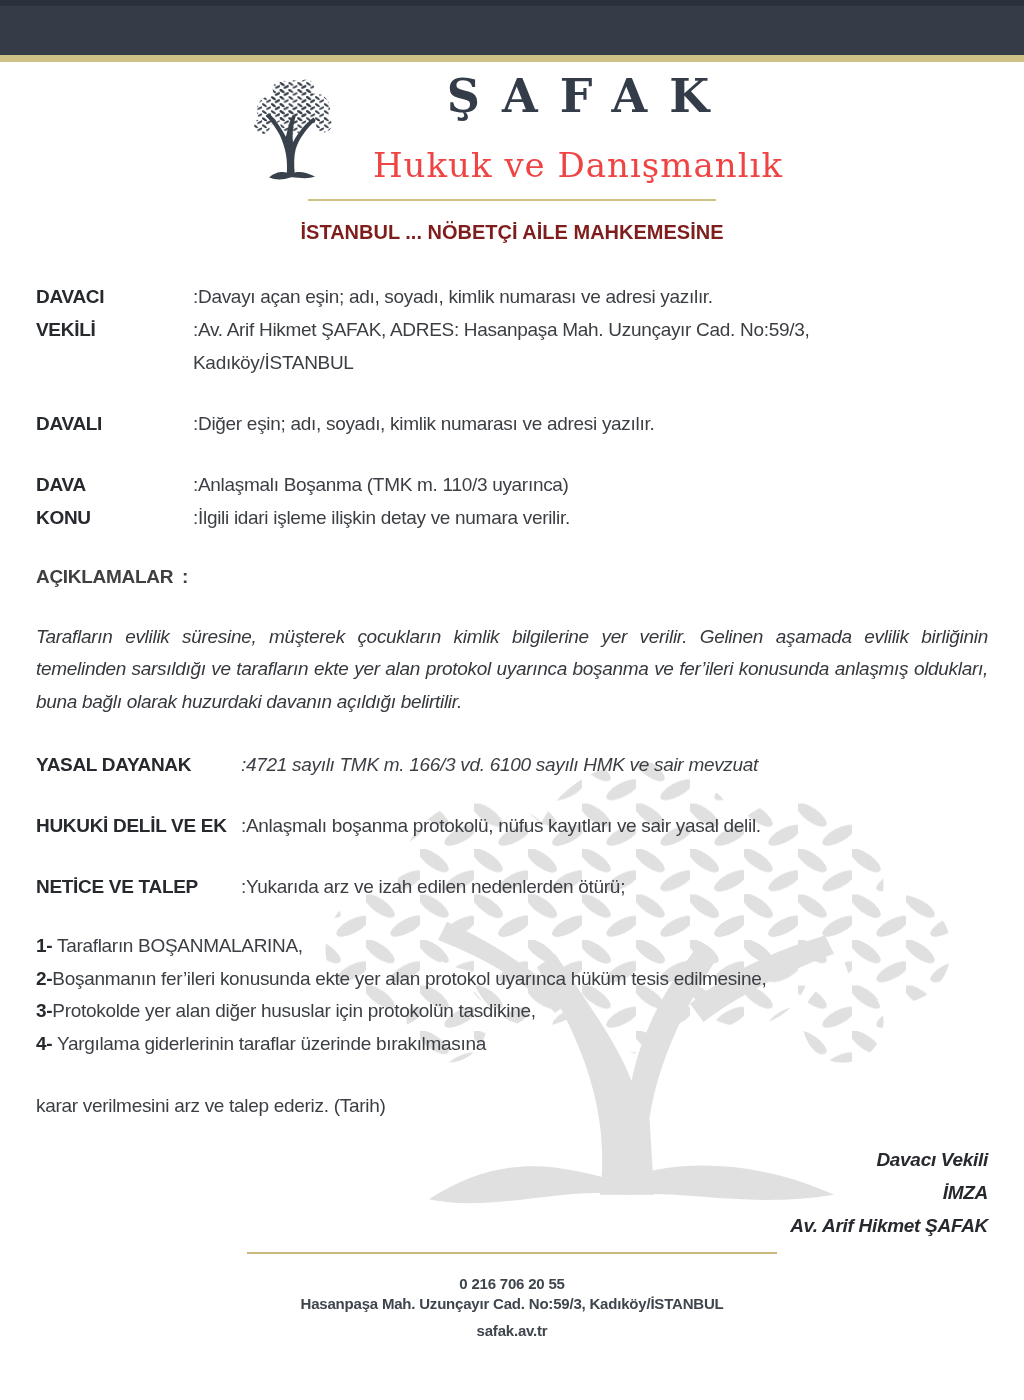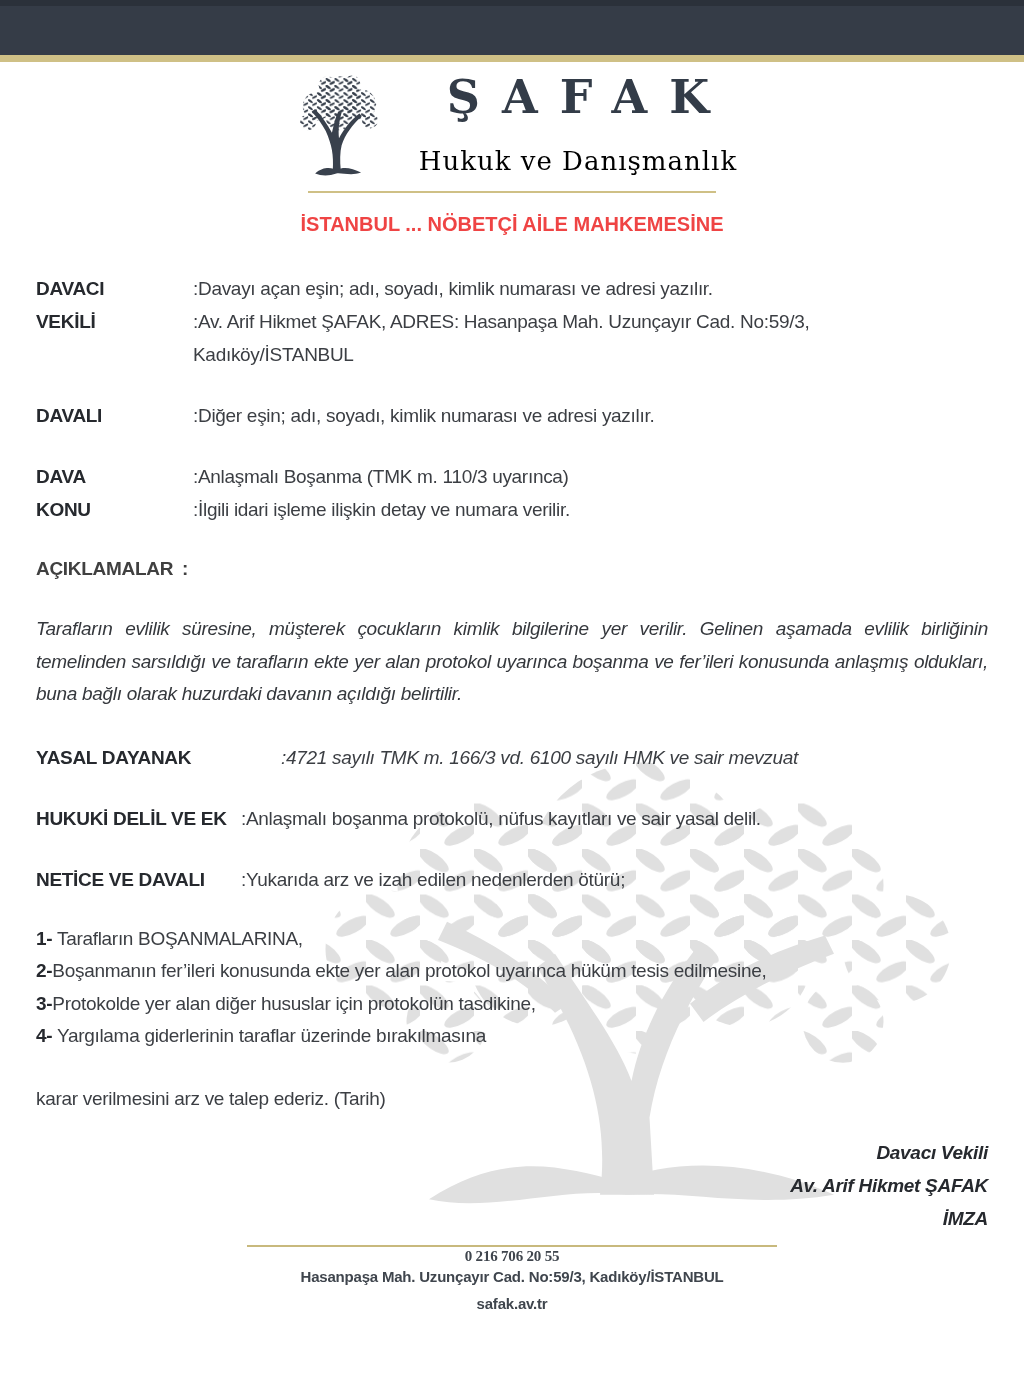--- a/index.html
+++ b/index.html
@@ -16,25 +16,25 @@
   .header{position:relative;z-index:2;text-align:center;}
   .logo-wrap{display:inline-block;margin-top:9px;}
   .logo-row{display:flex;align-items:center;justify-content:center;gap:28px;}
   .logo-tree{width:104px;height:106px;flex:none;}
   .logo-texts{text-align:center;}
   .wordmark{
     font-family:"DejaVu Serif",serif;font-weight:600;font-size:46px;line-height:1.1;
     letter-spacing:22px;margin-right:-22px;color:#333c48;
   }
   .tagline{
-    font-family:"DejaVu Serif",serif;font-size:26px;color:#000000;
+    font-family:"DejaVu Serif",serif;font-size:34px;color:#ef4444;
     letter-spacing:1px;margin-top:23px;
   }
   .logo-underline{width:408px;height:2px;background:#cfc086;margin:14px auto 0;}
-  .court-title{margin-top:20px;font-size:20px;font-weight:bold;color:#ef4444;letter-spacing:0;}
+  .court-title{margin-top:20px;font-size:20px;font-weight:bold;color:#7f1d1d;letter-spacing:0;}
   
   .content{position:relative;z-index:2;padding:0 36px;font-size:19px;}
   .doc-type{text-align:right;font-weight:bold;font-size:19px;color:#23262b;margin-top:40px;}
   .prow{display:flex;line-height:33px;}
   .plabel{flex:none;font-weight:bold;color:#26292e;}
   .w1{width:157px;}
   .w2{width:205px;}
   .pvalue{flex:1;min-width:0;}
   .vline{display:block;}
   .mt-parties{margin-top:36px;}
@@ -48,21 +48,21 @@
   .italic{font-style:italic;}
   .requests{margin-top:27px;line-height:32.5px;}
   .req-num{font-weight:bold;color:#26292e;white-space:pre;}
   .req-text{white-space:pre-wrap;}
   .closing{margin-top:29px;line-height:33px;}
   .signature{margin-top:21px;text-align:right;font-weight:bold;font-style:italic;line-height:33px;color:#26292e;}
   
   .footer{position:relative;z-index:2;text-align:center;margin-top:10px;}
   .footer-line{width:530px;height:2px;background:#c8b97d;margin:0 auto;}
   .footer-text{font-size:15px;font-weight:bold;color:#3f454d;letter-spacing:-0.2px;}
-  .f-phone{margin-top:1px;font-family:Liberation Serif, serif;}
+  .f-phone{margin-top:21px;}
   .f-address{margin-top:3px;}
   .f-site{margin-top:10px;}
   
   .watermark{position:absolute;left:258px;top:758px;width:765px;height:455px;z-index:1;pointer-events:none;}
 </style>
 </head>
 <body>
 
 <svg class="watermark" viewBox="0 0 170 100" preserveAspectRatio="none" aria-hidden="true">
   <defs>
@@ -155,48 +155,48 @@
       <span class="pvalue">:İlgili idari işleme ilişkin detay ve numara verilir.</span>
     </div>
   </div>
 
   <div class="explain-head">
     <span>AÇIKLAMALAR</span><span class="colon">:</span>
   </div>
 
   <div class="explain-para">Tarafların evlilik süresine, müşterek çocukların kimlik bilgilerine yer verilir. Gelinen aşamada evlilik birliğinin temelinden sarsıldığı ve tarafların ekte yer alan protokol uyarınca boşanma ve fer’ileri konusunda anlaşmış oldukları, buna bağlı olarak huzurdaki davanın açıldığı belirtilir.</div>
 
-  <div class="prow" style="margin-top:30px;gap:40px;">
+  <div class="prow" style="margin-top:30px;">
     <span class="plabel w2">YASAL DAYANAK</span>
     <span class="pvalue italic">:4721 sayılı TMK m. 166/3 vd. 6100 sayılı HMK ve sair mevzuat</span>
   </div>
 
   <div class="prow mt-block">
     <span class="plabel w2">HUKUKİ DELİL VE EK</span>
     <span class="pvalue">:Anlaşmalı boşanma protokolü, nüfus kayıtları ve sair yasal delil.</span>
   </div>
 
   <div class="prow mt-block">
-    <span class="plabel w2">NETİCE VE DAVALI</span>
+    <span class="plabel w2">NETİCE VE TALEP</span>
     <span class="pvalue">:Yukarıda arz ve izah edilen nedenlerden ötürü;</span>
   </div>
 
   <div class="requests">
     <div><span class="req-num">1-</span><span class="req-text"> Tarafların BOŞANMALARINA,</span></div>
     <div><span class="req-num">2-</span><span class="req-text">Boşanmanın fer’ileri konusunda ekte yer alan protokol uyarınca hüküm tesis edilmesine,</span></div>
     <div><span class="req-num">3-</span><span class="req-text">Protokolde yer alan diğer hususlar için protokolün tasdikine,</span></div>
     <div><span class="req-num">4-</span><span class="req-text"> Yargılama giderlerinin taraflar üzerinde bırakılmasına</span></div>
   </div>
 
   <div class="closing">karar verilmesini arz ve talep ederiz. (Tarih)</div>
 
   <div class="signature">
     <div>Davacı Vekili</div>
+    <div>İMZA</div>
     <div>Av. Arif Hikmet ŞAFAK</div>
-    <div>İMZA</div>
   </div>
 
 </div>
 
 <div class="footer">
   <div class="footer-line"></div>
   <div class="footer-text f-phone">0 216 706 20 55</div>
   <div class="footer-text f-address">Hasanpaşa Mah. Uzunçayır Cad. No:59/3, Kadıköy/İSTANBUL</div>
   <div class="footer-text f-site">safak.av.tr</div>
 </div>

